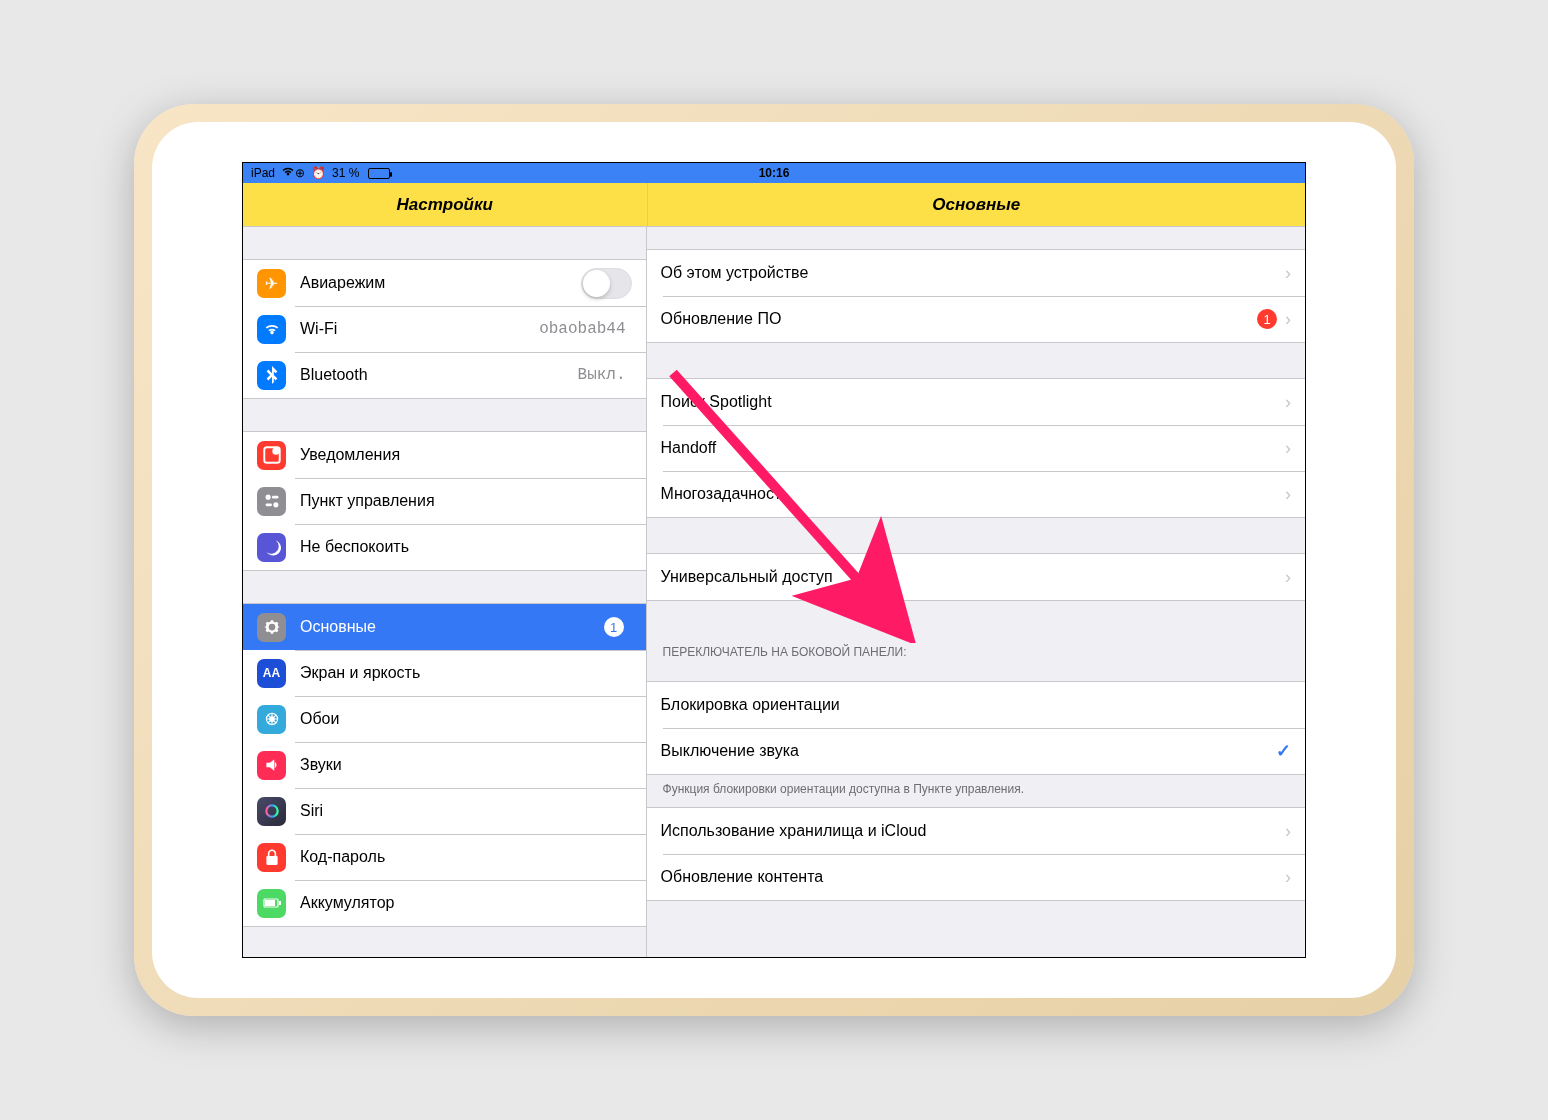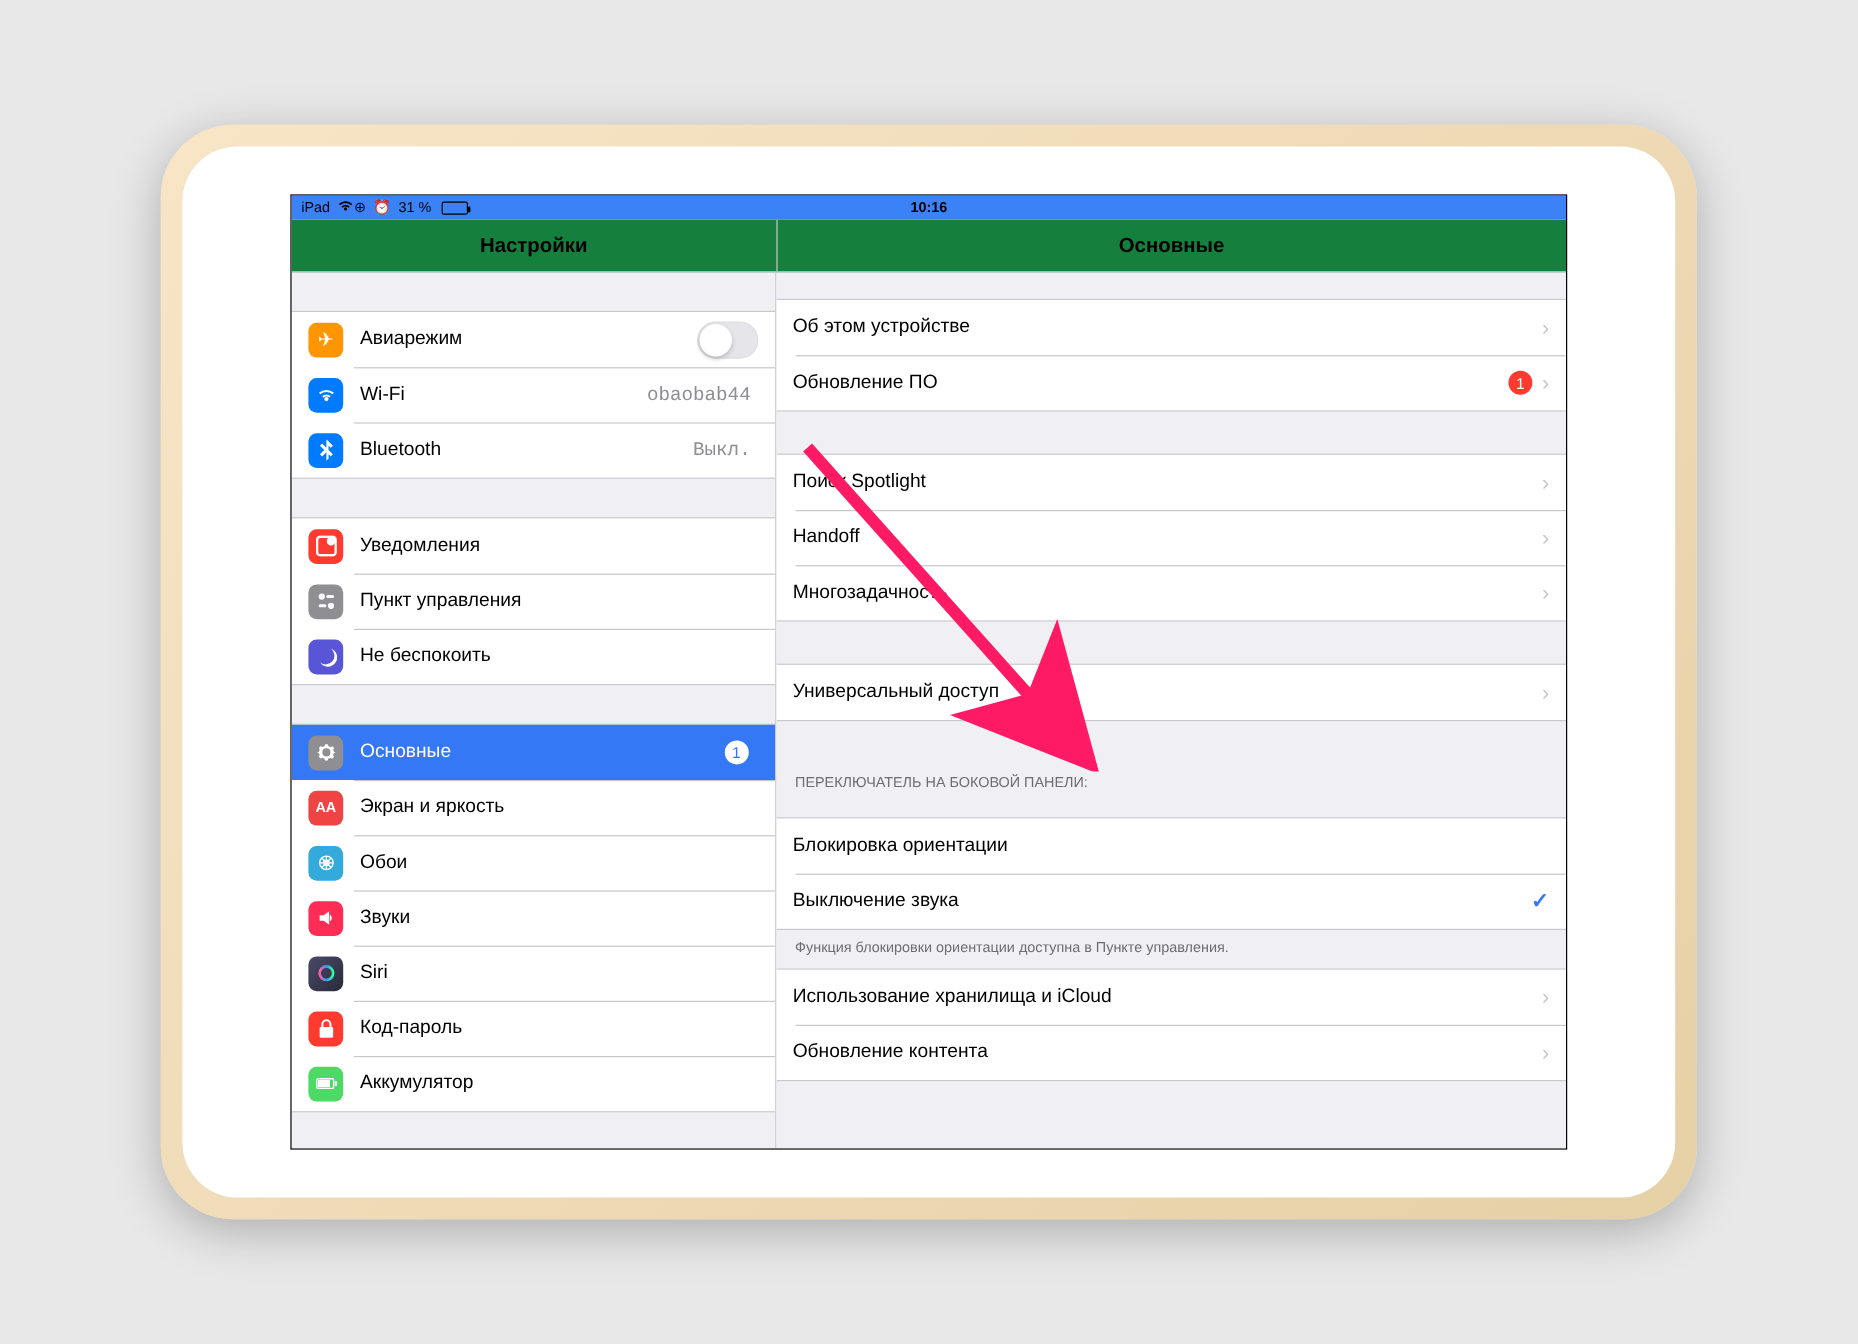--- a/index.html
+++ b/index.html
@@ -69,23 +69,24 @@
   color: #000;
 }
 .status-left, .status-right { display:flex; align-items:center; gap:6px; }
 .status-center { position:absolute; left:50%; transform:translateX(-50%); font-weight:600;}
 .battery { display:inline-flex; align-items:center; }
 .battery-shell { width:22px; height:11px; border:1px solid #000; border-radius:2px; margin-left:3px; position:relative;}
 .battery-shell::after{content:"";position:absolute;right:-3px;top:3px;width:2px;height:5px;background:#000;border-radius:1px;}
 .battery-level{height:100%;width:31%;background:#000;}
 .header-bar {
   height: 44px;
-  background: #15803d;
+  background: #fde047;
   border-bottom: 1px solid #c8c7cc;
   display: flex;
+  font-style: italic;
 }
 .header-left { width: 38%; display:flex;align-items:center;justify-content:center;font-weight:600;font-size:17px;}
 .header-right { flex:1; display:flex;align-items:center;justify-content:center;font-weight:600;font-size:17px; border-left:1px solid #c8c7cc;}
 .content { flex:1; display:flex; overflow:hidden;}
 .sidebar { width: 38%; background: #efeff4; overflow-y:auto; border-right:1px solid #c8c7cc;}
 .detail { flex:1; background:#efeff4; overflow-y:auto; padding-bottom:20px;}
 .group { margin-top: 35px; background:#fff; border-top:1px solid #c8c7cc; border-bottom:1px solid #c8c7cc;}
 .sidebar .group { margin-top: 32px; }
 .row {
   display:flex; align-items:center;
@@ -223,21 +224,21 @@
             <div class="row selected">
               <span class="icon" style="background:#8e8e93">
                 <svg viewBox="0 0 16 16" fill="#fff">
                     <path d="M8 5a3 3 0 100 6 3 3 0 000-6zm7 3l-1.5.5c-.1.5-.3 1-.6 1.4l.7 1.4-1.4 1.4-1.4-.7c-.4.3-.9.5-1.4.6L9 14H7l-.5-1.5c-.5-.1-1-.3-1.4-.6l-1.4.7-1.4-1.4.7-1.4c-.3-.4-.5-.9-.6-1.4L1 8l1.5-.5c.1-.5.3-1 .6-1.4l-.7-1.4 1.4-1.4 1.4.7c.4-.3.9-.5 1.4-.6L7 2h2l.5 1.5c.5.1 1 .3 1.4.6l1.4-.7 1.4 1.4-.7 1.4c.3.4.5.9.6 1.4L15 8z"></path>
                   </svg>
               </span>
               <span class="label">Основные</span>
               <span class="badge white">1</span>
             </div>
             <div class="row">
-              <span class="icon" style="background:#ef4444;font-size:12px;font-weight:700;">AA</span>
+              <span class="icon" style="background:#1d4ed8;font-size:12px;font-weight:700;">AA</span>
               <span class="label">Экран и яркость</span>
             </div>
             <div class="row">
               <span class="icon" style="background:#34aadc">
                 <svg viewBox="0 0 16 16" fill="none" stroke="#fff" stroke-width="1">
                     <circle cx="8" cy="8" r="5"></circle>
                     <circle cx="8" cy="8" r="2" fill="#fff"></circle>
                     <path d="M8 3v10M3 8h10M4.5 4.5l7 7M11.5 4.5l-7 7"></path>
                   </svg>
               </span>

